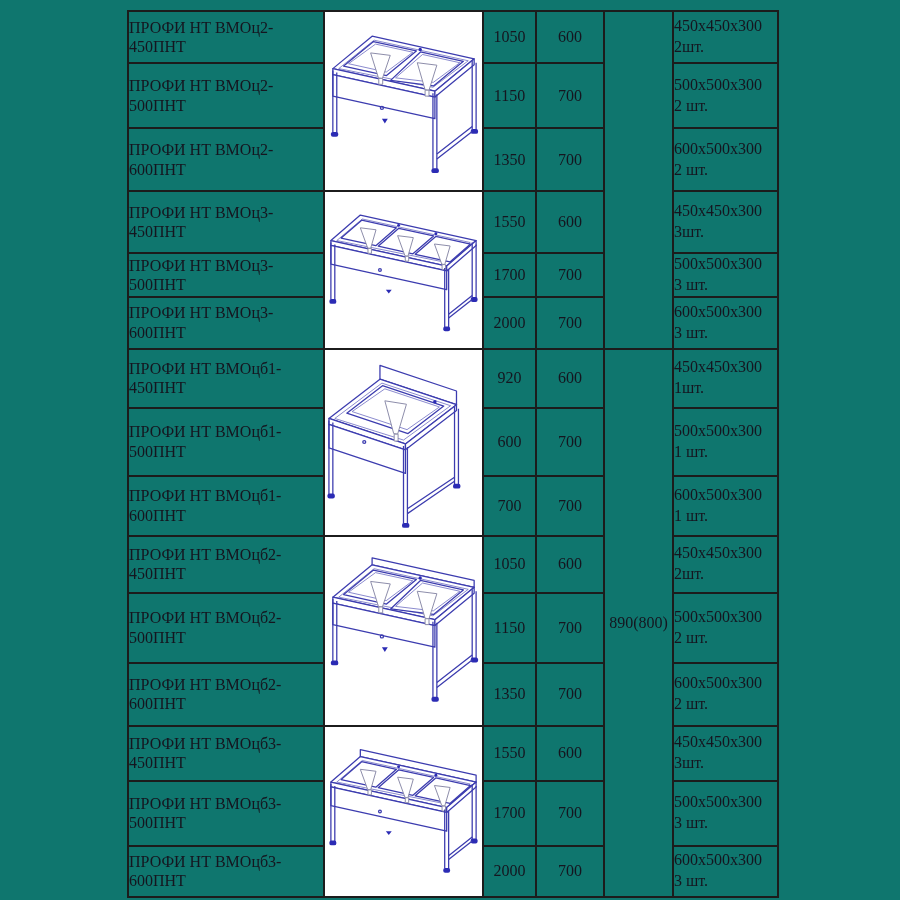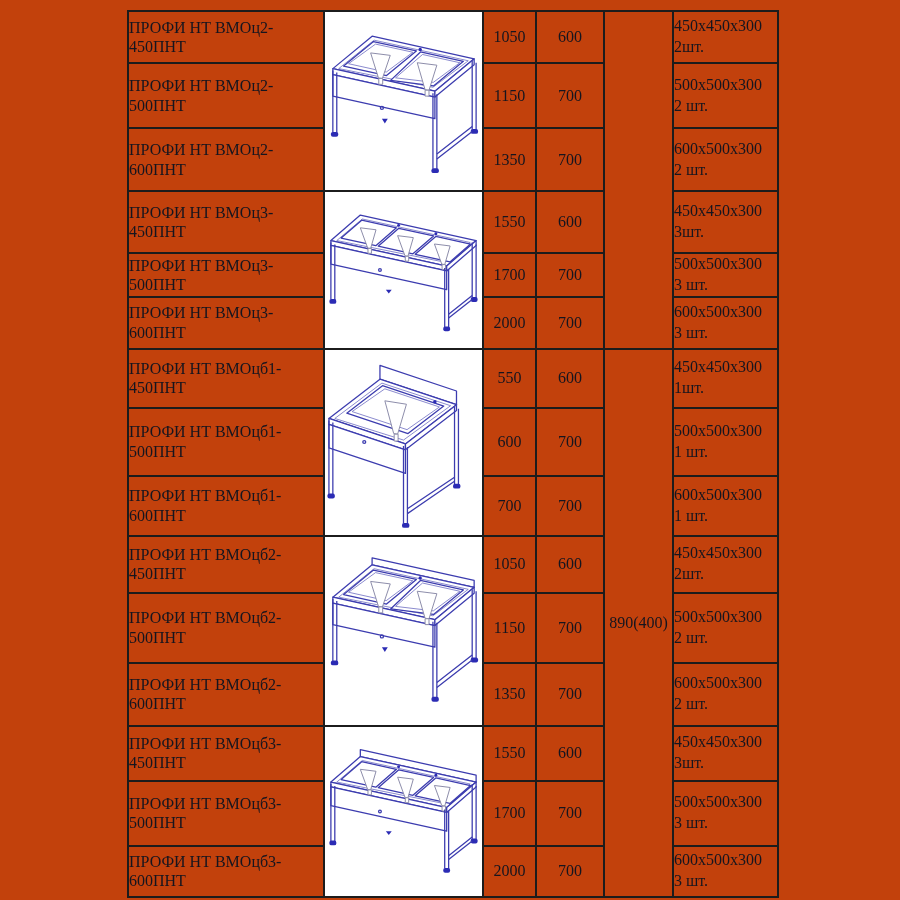--- a/index.html
+++ b/index.html
@@ -1,21 +1,21 @@
 <!DOCTYPE html>
 <html><head>
 <meta charset="utf-8">
 <style>
   html,body{margin:0;padding:0;}
   body{
     width:900px;height:900px;background:#ffffff;
     font-family:"Liberation Serif","DejaVu Serif",serif;
     color:#15151f;position:relative;overflow:hidden;
   }
-  .canvas{position:absolute;left:0;top:0;width:900px;height:900px;background:#c2410c;}
+  .canvas{position:absolute;left:0;top:0;width:900px;height:900px;background:#0f766e;}
   table.spec{
     position:absolute;left:127px;top:10px;
     border-collapse:collapse;table-layout:fixed;width:650px;
   }
   table.spec td{
     border:2px solid #1c1c1c;
     vertical-align:middle;
     padding:0;overflow:hidden;
   }
   td.name{text-align:left;padding:2px 4px 2px 8px;font-size:16px;line-height:1.2;}
@@ -204,23 +204,23 @@
         <circle class="dot" cx="112" cy="51" r="1.8"></circle>
         <path class="bl" d="M4,70 V145 M8,72 V147"></path>
         <rect class="ft" x="2.5" y="144.5" width="7.5" height="5" rx="2"></rect>
         <path class="bl" d="M80,96 V175 M84,97 V177"></path>
         <rect class="ft" x="78.5" y="174.5" width="7.5" height="5" rx="2"></rect>
         <path class="bl" d="M132,56 V135 M136,58 V137"></path>
         <rect class="ft" x="130.5" y="134.5" width="7.5" height="5" rx="2"></rect>
         <path class="bl" d="M84,160 L132,128 M84,165 L132,132"></path>
       </svg>
     </td>
-    <td class="num">550</td>
-    <td class="num">600</td>
-    <td class="hcell" rowspan="9">890(400)</td>
+    <td class="num">920</td>
+    <td class="num">600</td>
+    <td class="hcell" rowspan="9">890(800)</td>
     <td class="dims">
       <div>450x450x300</div>
       <div>1шт.</div>
     </td>
   </tr>
   <tr class="rh7">
     <td class="name">
       <div>ПРОФИ НТ ВМОцб1-</div>
       <div>500ПНТ</div>
     </td>

